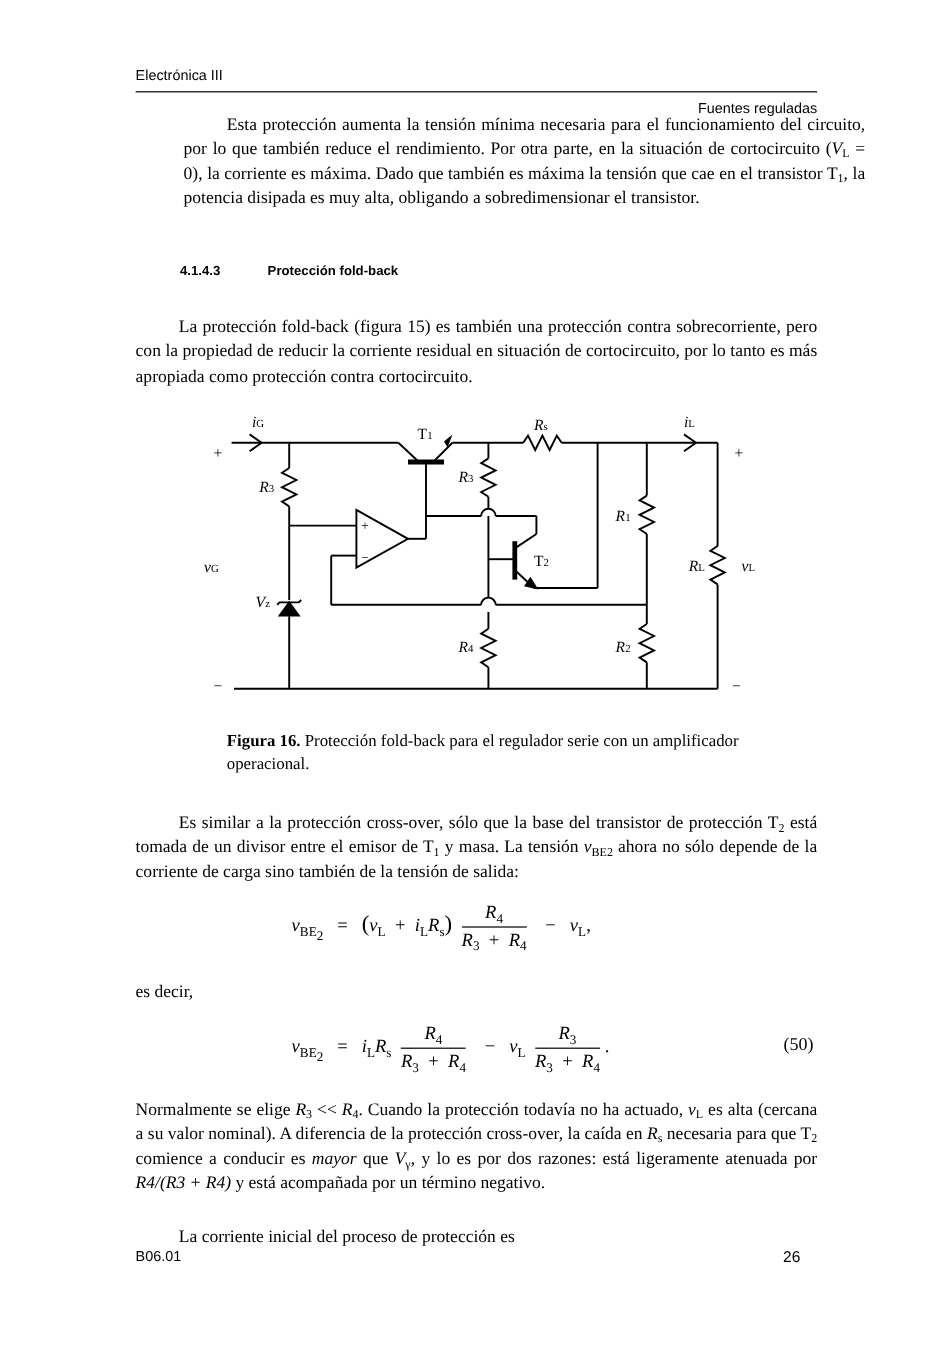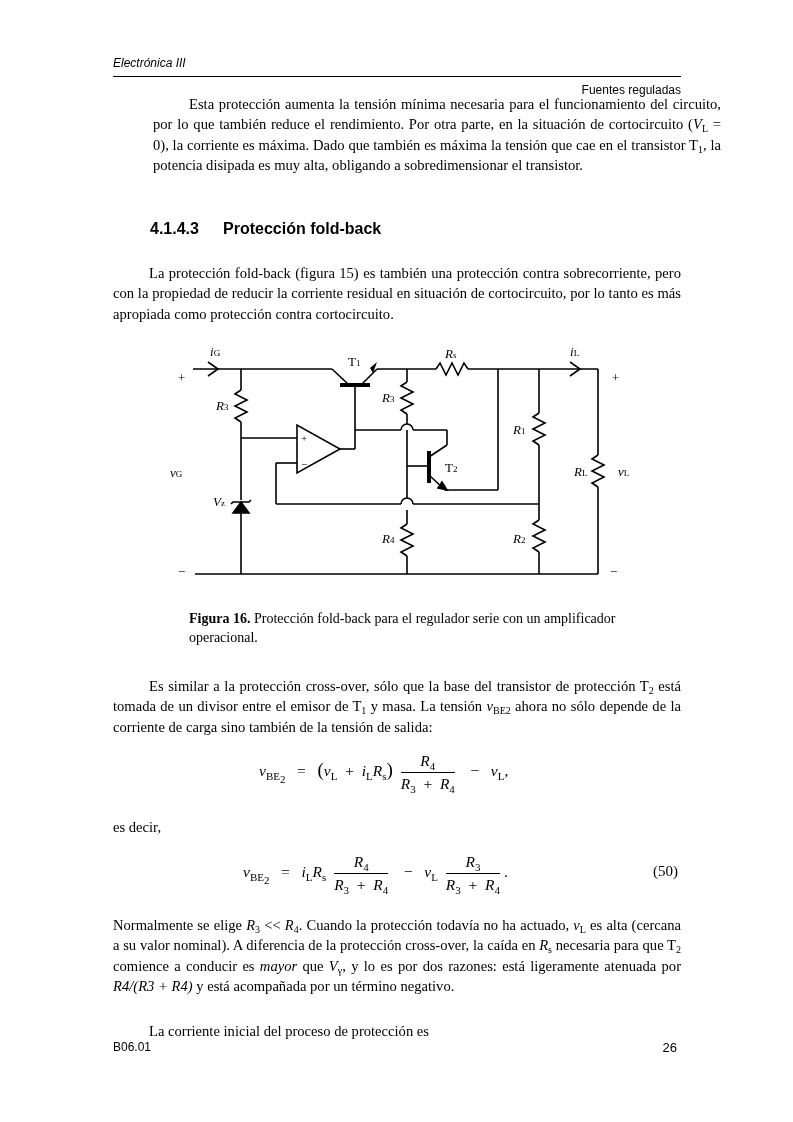--- a/index.html
+++ b/index.html
@@ -1,42 +1,42 @@
 <!DOCTYPE html>
 <html><head>
 <meta charset="utf-8">
 <style>
   html, body { margin: 0; padding: 0; background: #ffffff; }
   body { width: 793px; height: 1122px; position: relative; overflow: hidden; color: #000; }
   .sans { font-family: "Liberation Sans", sans-serif; }
   .serif { font-family: "Liberation Serif", serif; }
   .header { position: absolute; left: 113px; top: 56px; width: 568px; height: 20px; font-size: 12px; }
-  .header .left { position: absolute; left: 0; top: 0; font-style: italic; }
+  .header .left { position: absolute; left: 0; top: 0; }
   .header .right { position: absolute; right: 0; top: 0; margin-top: 27px; }
   .header-rule { position: absolute; left: 113px; top: 76px; width: 568px; height: 0; border-top: 1px solid #000; }
   .para { position: absolute; left: 113px; width: 568px; font-size: 14.6px; line-height: 20.4px; text-align: justify; }
   .para.indent { text-indent: 36px; }
   .para .i { font-style: italic; }
   .para sub { font-size: 10px; vertical-align: -3px; line-height: 0; }
-  .heading { position: absolute; left: 150px; top: 220px; font-size: 16px; font-weight: bold; }
+  .heading { position: absolute; left: 150px; top: 220px; font-size: 11px; font-weight: bold; }
   .heading .num { display: inline-block; width: 73px; }
   .figure { position: absolute; left: 170px; top: 340px; width: 470px; height: 250px; }
   .figure svg { position: absolute; left: 0; top: 0; }
   .caption { position: absolute; left: 189px; top: 610px; width: 430px; font-size: 14px; line-height: 18.5px; }
   .caption b { font-weight: bold; }
   .eq { position: absolute; font-size: 15.5px; }
   .eq .it { font-style: italic; }
   .eq sub { font-size: 11px; font-style: normal; vertical-align: -4px; line-height: 0; }
   .frac { display: inline-block; vertical-align: middle; text-align: center; margin: 0 4px; }
   .frac .num-part { display: block; padding: 0 2px 2px 2px; border-bottom: 1px solid #000; }
   .frac .den-part { display: block; padding-top: 2px; }
   .eqnum { position: absolute; left: 653px; top: 863px; font-size: 15px; }
   .footer { position: absolute; left: 113px; top: 1040px; width: 568px; font-size: 12px; }
   .footer .left { position: absolute; left: 0; }
-  .footer .right { position: absolute; right: 4px; font-size: 13px; text-align: right; }
+  .footer .right { position: absolute; right: 14px; font-size: 13px; text-align: right; }
   .lbl { font-family: "Liberation Serif", serif; font-size: 13px; fill: #000; }
   .lbl-i { font-style: italic; }
   .sub { font-size: 9px; font-style: normal; }
 </style>
 </head>
 <body>
 
 <div class="header sans">
   <span class="left">Electrónica III</span>
   <span class="right">Fuentes reguladas</span>
@@ -157,21 +157,21 @@
 </div>
 
 <div class="caption serif">
   <b>Figura 16.</b><span> Protección fold-back para el regulador serie con un amplificador operacional.</span>
 </div>
 
 <div class="para indent serif" style="top:676px;">
   <span>Es similar a la protección cross-over, sólo que la base del transistor de protección T</span><sub>2</sub><span> está tomada de un divisor entre el emisor de T</span><sub>1</sub><span> y masa. La tensión </span><span class="i">v</span><sub>BE2</sub><span> ahora no sólo depende de la corriente de carga sino también de la tensión de salida:</span>
 </div>
 
-<div class="eq serif" style="left:243px; top:752px;margin-left:16px;">
+<div class="eq serif" style="left:243px; top:752px;">
   <span class="it">v</span><sub>BE</sub><sub style="vertical-align:-7px">2</sub>
   &nbsp;&nbsp;<span>=</span>&nbsp;&nbsp;
   <span style="font-size:19px">(</span><span class="it">v</span><sub>L</sub>
   &nbsp;<span>+</span>&nbsp;
   <span class="it">i</span><sub>L</sub><span class="it">R</span><sub>s</sub><span style="font-size:19px">)</span>
   <span class="frac">
     <span class="num-part"><span class="it">R</span><sub>4</sub></span>
     <span class="den-part"><span class="it">R</span><sub>3</sub>&nbsp;&nbsp;<span>+</span>&nbsp;&nbsp;<span class="it">R</span><sub>4</sub></span>
   </span>
   &nbsp;&nbsp;<span>−</span>&nbsp;&nbsp;

